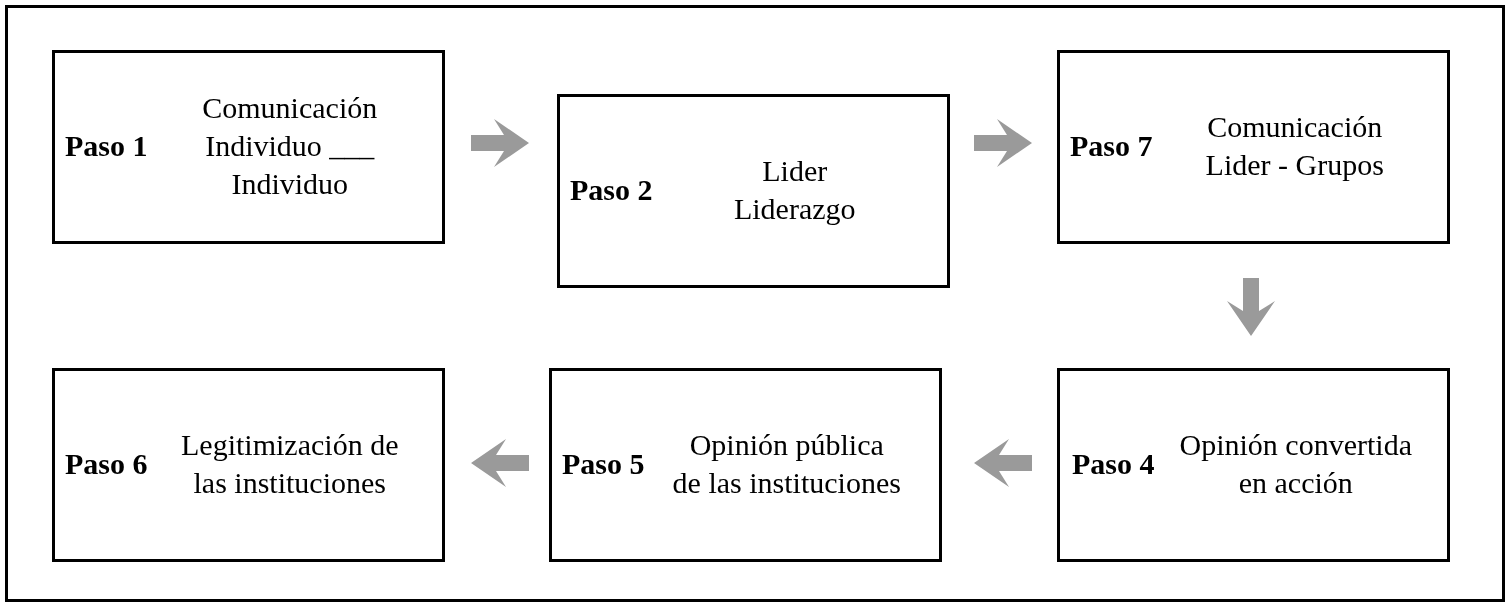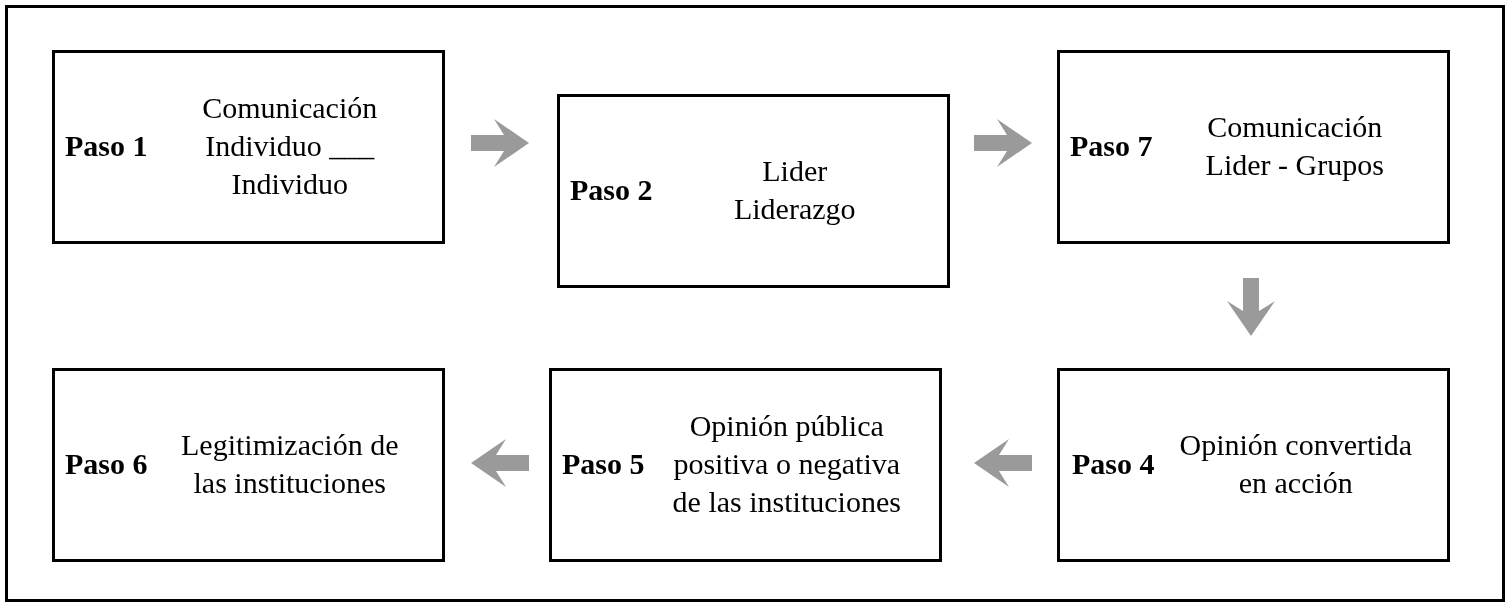--- a/index.html
+++ b/index.html
@@ -97,21 +97,20 @@
     <div class="step-body">
       <div class="step-line">Legitimización de</div>
       <div class="step-line">las instituciones</div>
     </div>
   </div>
 
   <div class="step-box box-paso5">
     <div class="step-title">Paso 5</div>
     <div class="step-body">
       <div class="step-line">Opinión pública</div>
-      <div class="step-line">positiva o negativa</div>
       <div class="step-line">de las instituciones</div>
     </div>
   </div>
 
   <div class="step-box box-paso4">
     <div class="step-title">Paso 4</div>
     <div class="step-body">
       <div class="step-line">Opinión convertida</div>
       <div class="step-line">en acción</div>
     </div>

